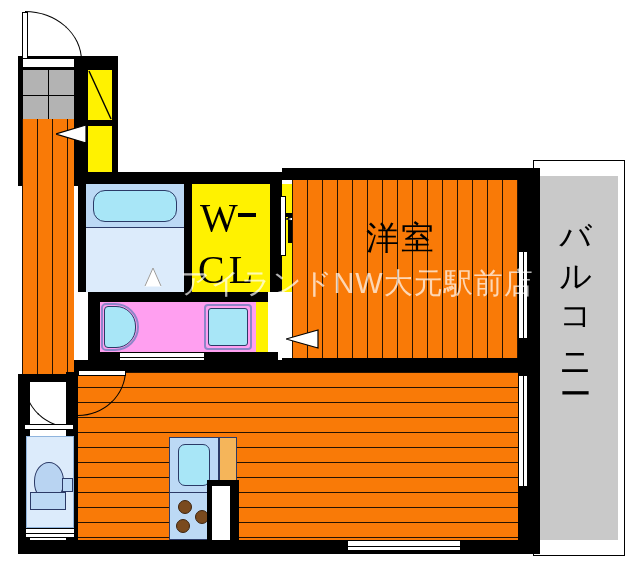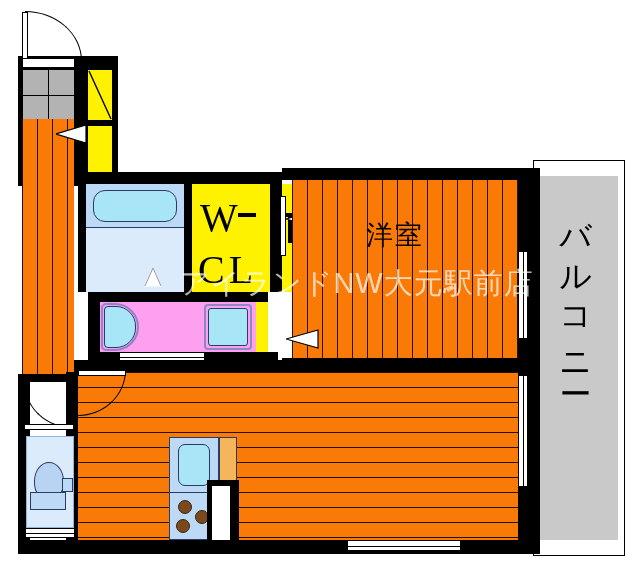--- a/index.html
+++ b/index.html
@@ -35,21 +35,21 @@
   .sinkpan{background:#BCD9F5;}
   .basin{background:#A8E6F7;}
   .wm{background:#A8E6F7;}
   .toiletbowl{background:#B9D4F2;border:1px solid #2b3a67;border-radius:50% 50% 45% 45%;}
   .tank{background:#BCD9F5;border:1px solid #2b3a67;}
   .burner{background:#7A4A1E;border:1px solid #3d2410;border-radius:50%;}
   .ksink{background:#A8E6F7;border:1px solid #2b3a67;border-radius:7px;}
   .counter{background:#F5B55A;}
   
   .label{color:#000;white-space:nowrap;line-height:1;}
-  .rm-name{font-size:27px;letter-spacing:2px;}
+  .rm-name{font-size:33px;letter-spacing:2px;}
   .rm-size{font-size:31px;letter-spacing:0px;}
   .wcl{font-family:"Liberation Serif",serif;font-size:40px;letter-spacing:4px;}
   .vert{writing-mode:vertical-rl;text-orientation:upright;font-size:32px;letter-spacing:8px;}
   
   .wm-text{
     position:absolute;color:rgba(255,255,255,.70);
     font-size:29px;letter-spacing:1px;white-space:nowrap;
     font-family:"Liberation Sans",sans-serif;pointer-events:none;
   }
   

